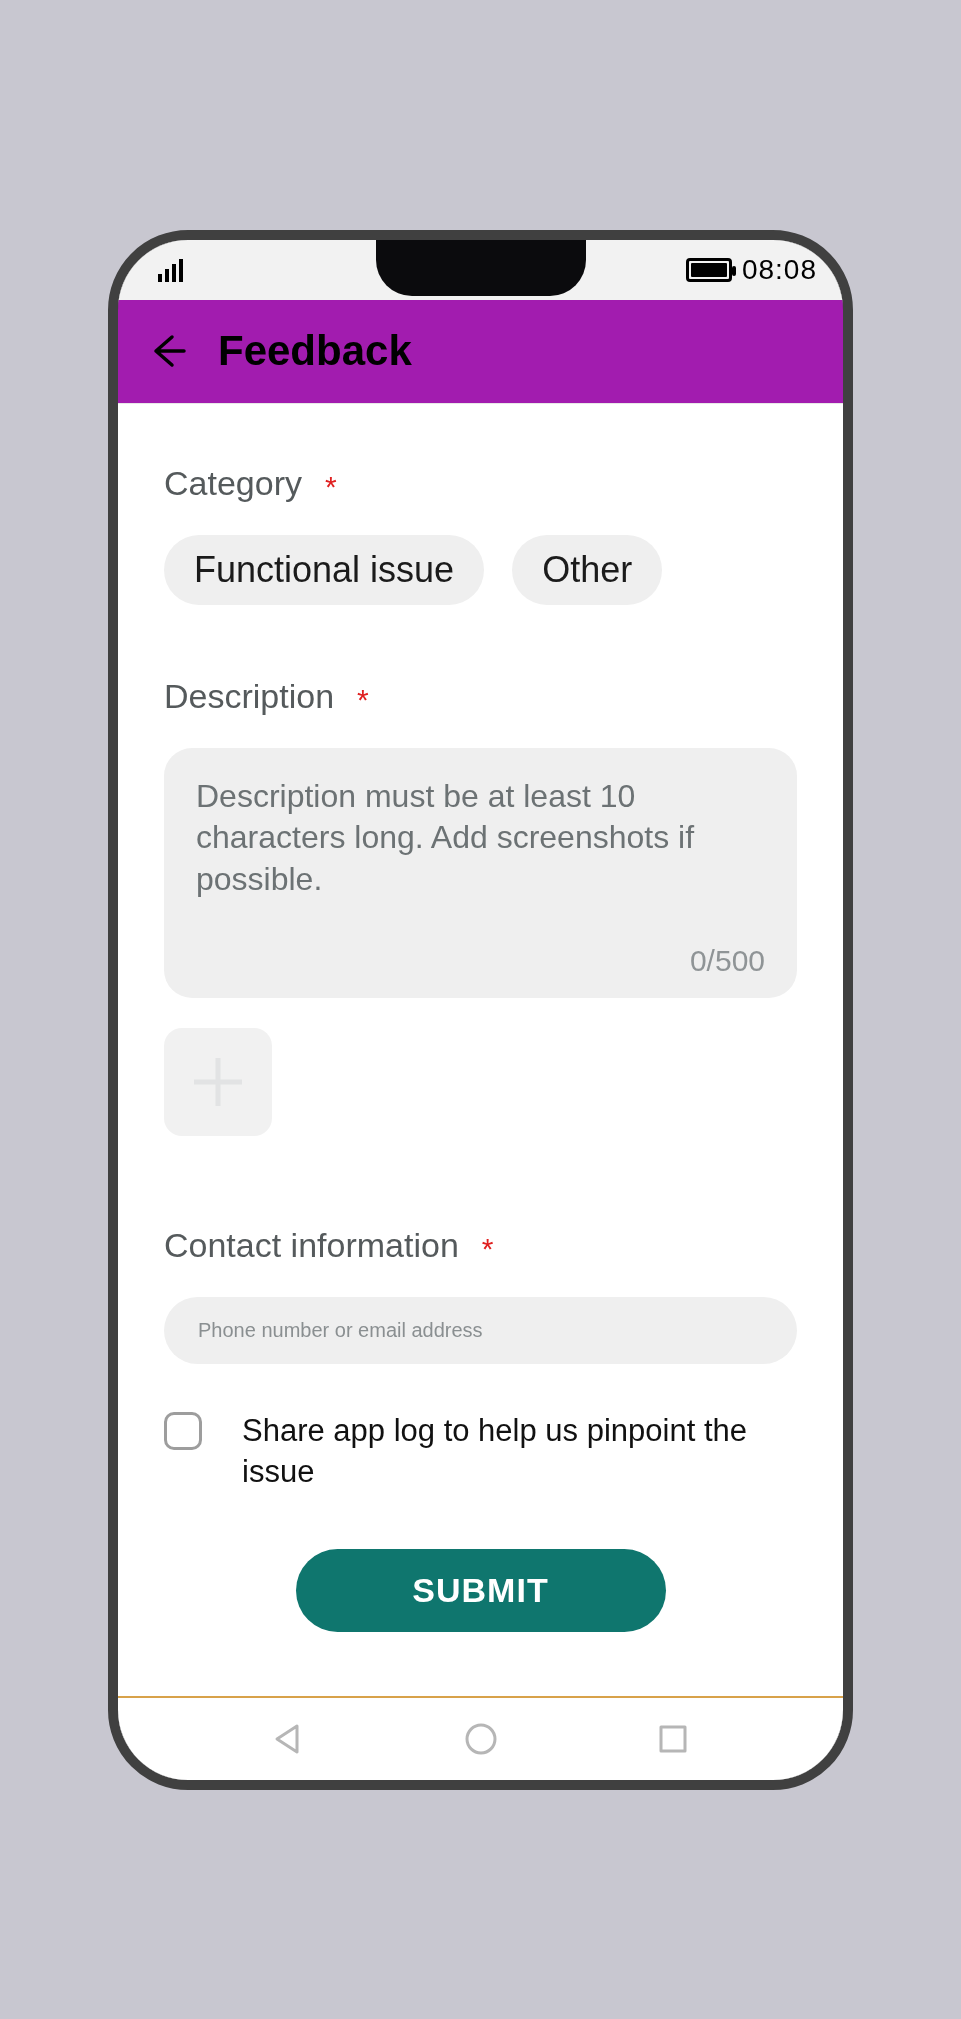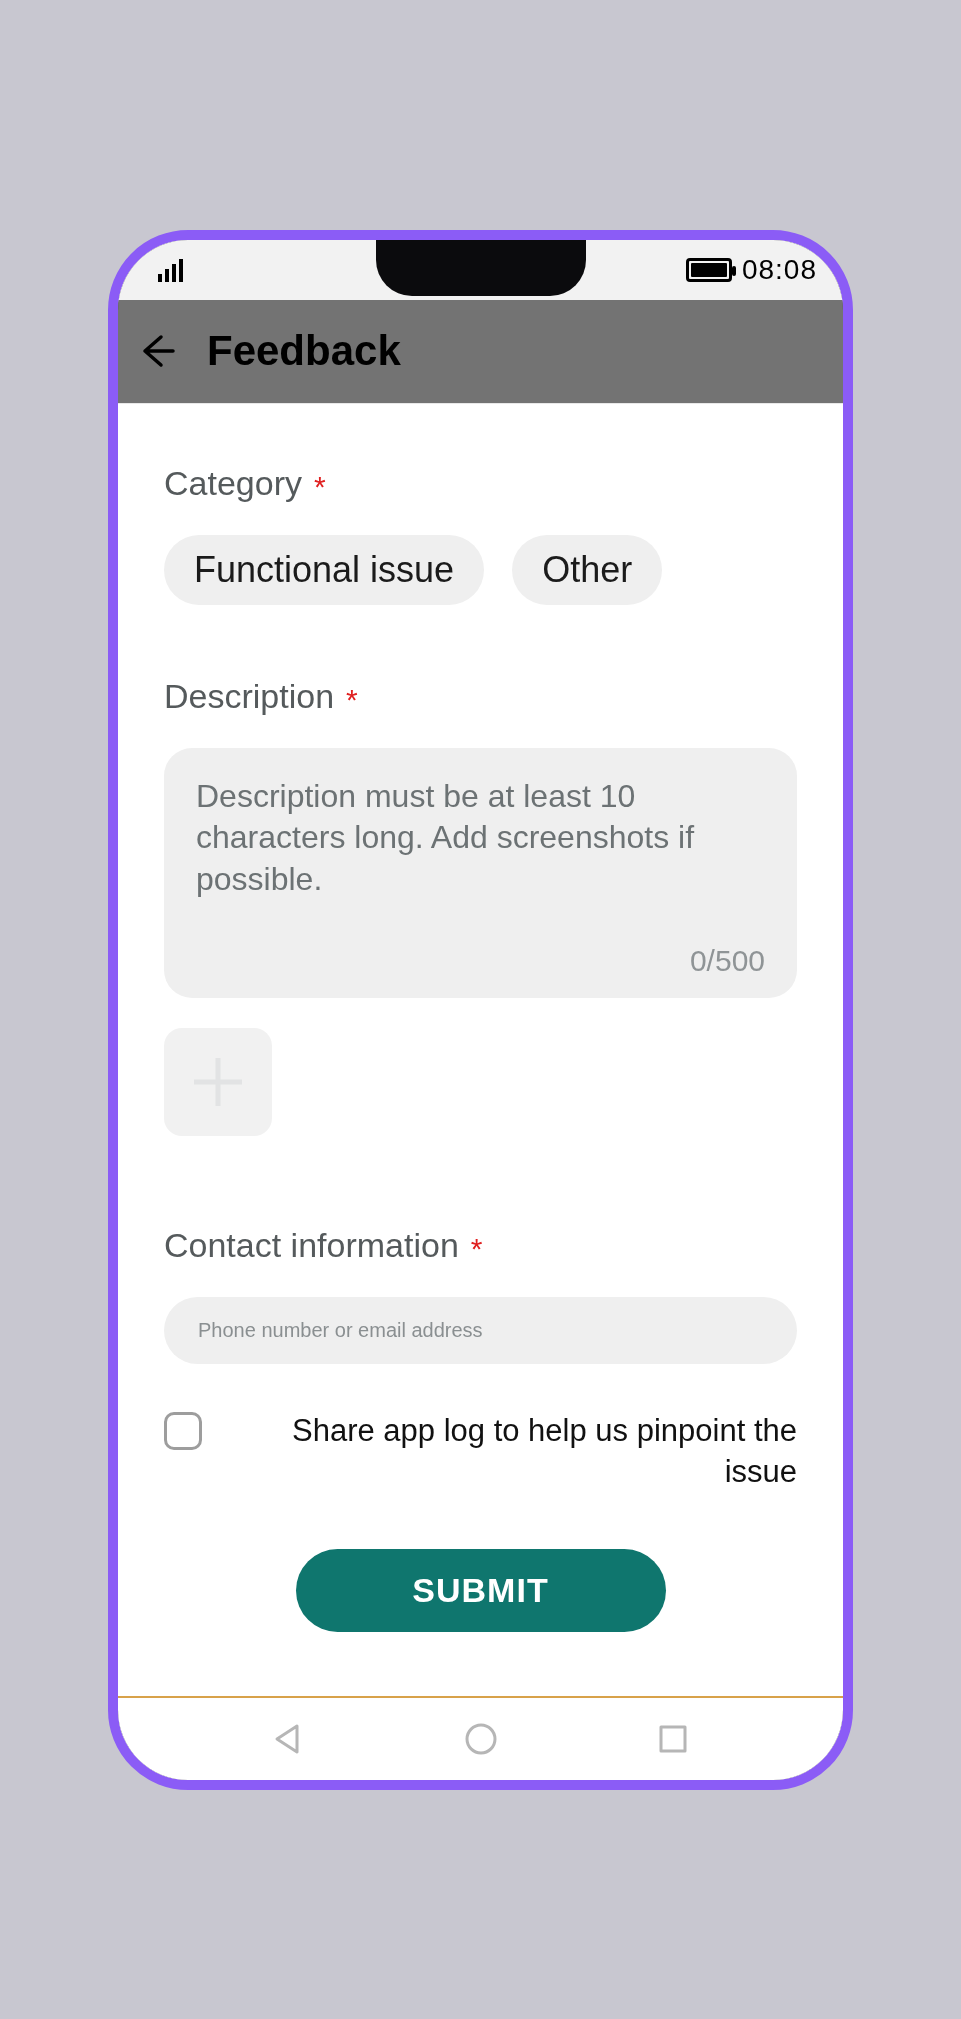--- a/index.html
+++ b/index.html
@@ -10,21 +10,21 @@
     display: flex;
     align-items: center;
     justify-content: center;
   }
 
   
   .phone {
     width: 745px;
     height: 1560px;
     background: #ffffff;
-    border: 10px solid #8b5cf6;
+    border: 10px solid #404040;
     border-radius: 80px;
     position: relative;
     overflow: hidden;
     box-shadow: inset 0 0 0 4px #151518;
   }
 
   
   .notch {
     position: absolute;
     top: -4px;
@@ -67,45 +67,45 @@
   }
   .battery-icon::after {
     content:""; position:absolute; right:-7px; top:5px; width:4px; height:10px; background:#000; border-radius:2px;
   }
   .battery-fill { position:absolute; inset:2px; background:#000; border-radius:1px; }
   .status-time { font-size: 28px; font-weight: 400; letter-spacing: 1px; }
 
   
   .app-header {
     height: 104px;
-    background: #737373;
+    background: #a21caf;
     display: flex;
     align-items: center;
     gap: 30px;
-    padding: 0 19px;
+    padding: 0 30px;
     border-bottom: 1px solid #e8e8e8;
   }
   .back-arrow { width: 40px; height: 40px; display:flex; align-items:center; justify-content:center; }
   .app-title { font-size: 42px; font-weight: 700; color: #000; }
 
   
   .content {
     padding: 60px 46px 0 46px;
     background: #fff;
     height: calc(100% - 60px - 104px - 84px);
     overflow: hidden;
   }
 
   .section-label {
     font-size: 34px;
     color: #555a5c;
     font-weight: 400;
     display: flex;
     align-items: center;
-    gap: 12px;
+    gap: 23px;
     margin-bottom: 32px;
   }
   .required-star { color: #e02020; font-size: 30px; transform: translateY(4px); }
 
   .chips { display: flex; flex-wrap: wrap; gap: 22px 28px; margin-bottom: 72px; }
   .chip {
     background: #efefef;
     border-radius: 999px;
     padding: 14px 30px;
     font-size: 36px;
@@ -166,21 +166,21 @@
     background: #efefef;
     border: none;
     border-radius: 999px;
     padding: 22px 34px;
     font-size: 20px;
     color: #333;
     outline: none;
   }
   .contact-input::placeholder { color: #8a8f91; }
 
-  .share-row { display: flex; gap: 24px; align-items: flex-start; margin-bottom: 56px; text-align: right; }
+  .share-row { display: flex; gap: 40px; align-items: flex-start; margin-bottom: 56px; }
   .checkbox {
     width: 38px; height: 38px; border: 3px solid #9d9d9d; border-radius: 10px; flex-shrink: 0;
     margin-top: 2px; cursor: pointer;
   }
   .share-label { font-size: 31px; color: #111; line-height: 1.35; }
 
   .submit-row { display:flex; justify-content:center; }
   .submit-btn {
     background: #0f766e;
     color: #fff;

